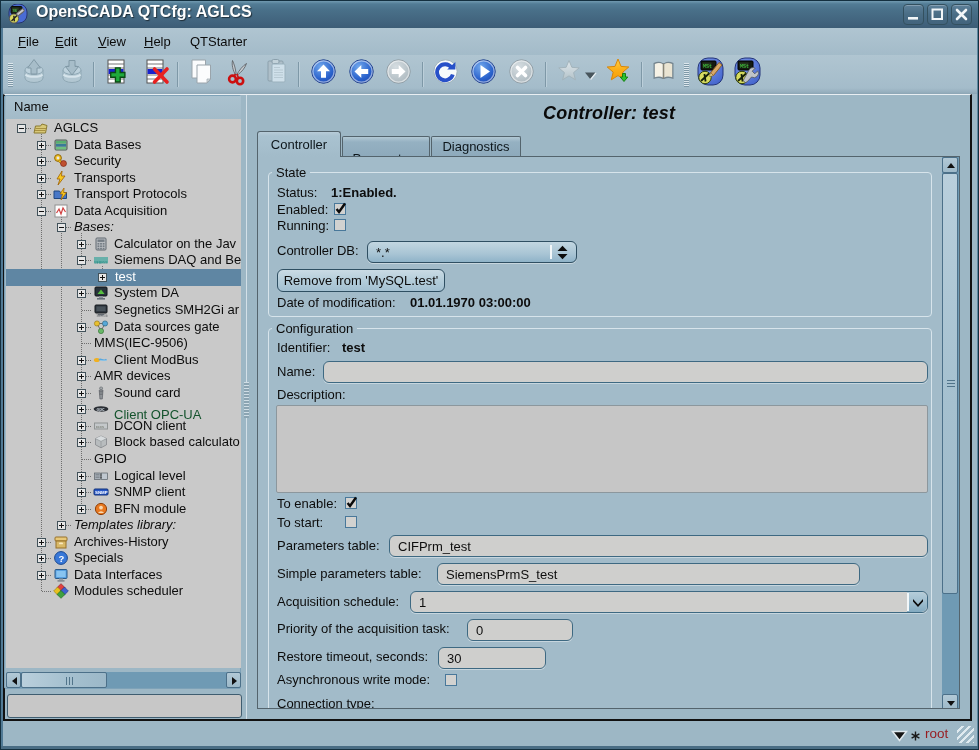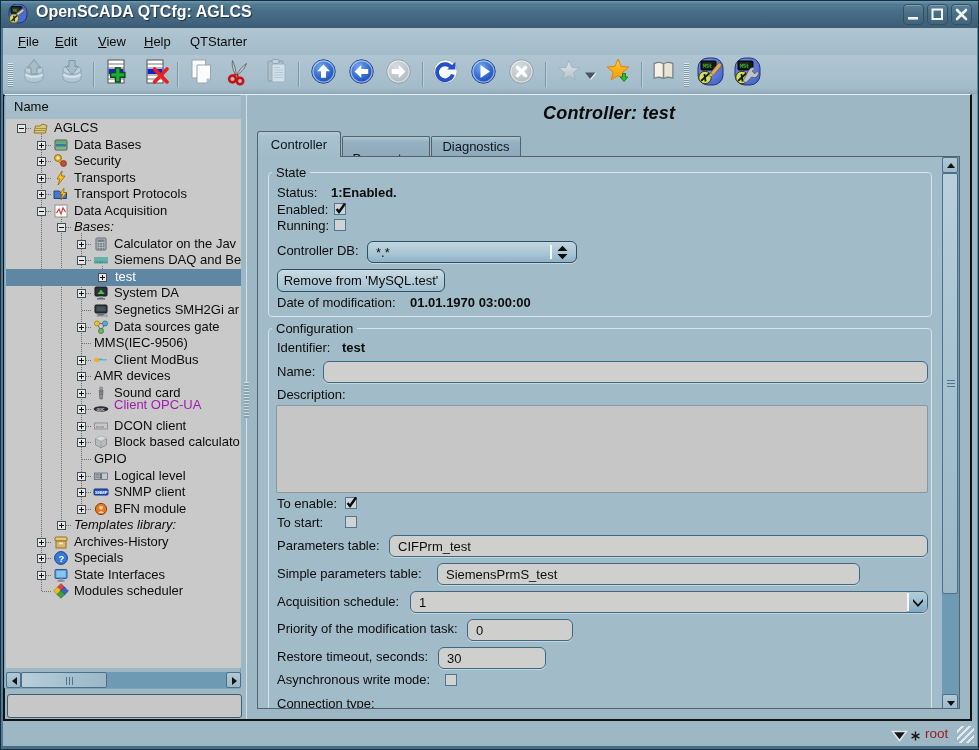--- a/index.html
+++ b/index.html
@@ -422,21 +422,21 @@
         </svg></div>
 <div class="trow" style="left:108px;top:266px;color:#0d0d0d">Sound card</div>
 <div class="stub" style="left:80px;top:290px;width:6px"></div>
 <div class="expb plus" style="left:71px;top:286px">
         <i></i>
       </div>
 <div class="ticn" style="left:87px;top:282px"><svg width="16" height="16" viewBox="0 0 16 16">
           <ellipse cx="8" cy="8" rx="7.4" ry="2.8" fill="#2a2e34"></ellipse>
           <text x="3.4" y="9.8" font-size="4.6" font-weight="bold" fill="#c8d0d8">opc</text>
         </svg></div>
-<div class="trow" style="left:108px;top:278px;color:#a21caf">Client OPC-UA</div>
+<div class="trow" style="left:108px;top:288px;color:#14532d">Client OPC-UA</div>
 <div class="stub" style="left:80px;top:307px;width:6px"></div>
 <div class="expb plus" style="left:71px;top:303px">
         <i></i>
       </div>
 <div class="ticn" style="left:87px;top:299px"><svg width="16" height="16" viewBox="0 0 16 16">
           <rect x="1.5" y="5" width="13" height="6" fill="#c4c8ca" stroke="#909494"></rect>
           <text x="2.8" y="9.6" font-size="3.4" fill="#70756a" font-family="Liberation Mono,monospace">DCON</text>
         </svg></div>
 <div class="trow" style="left:108px;top:299px;color:#0d0d0d">DCON client</div>
 <div class="stub" style="left:80px;top:323px;width:6px"></div>
@@ -508,21 +508,21 @@
 <div class="stub" style="left:40px;top:456px;width:6px"></div>
 <div class="expb plus" style="left:31px;top:452px">
         <i></i>
       </div>
 <div class="ticn" style="left:47px;top:448px"><svg width="16" height="16" viewBox="0 0 16 16">
           <rect x="2" y="2.5" width="12" height="9" rx="1" fill="#58a0e0" stroke="#2a5a88"></rect>
           <rect x="3.4" y="4" width="9.2" height="6" fill="#88c4f0"></rect>
           <rect x="6" y="11.5" width="4" height="1.6" fill="#98a0a8"></rect>
           <rect x="4.5" y="13.2" width="7" height="1.4" fill="#787f86"></rect>
         </svg></div>
-<div class="trow" style="left:68px;top:448px;color:#0d0d0d">State Interfaces</div>
+<div class="trow" style="left:68px;top:448px;color:#0d0d0d">Data Interfaces</div>
 <div class="stub" style="left:36px;top:472px;width:10px"></div>
 <div class="ticn" style="left:47px;top:464px"><svg width="16" height="16" viewBox="0 0 16 16">
           <rect x="5.2" y="1.8" width="5.6" height="5.6" transform="rotate(45 8 4.6)" fill="#e04040" stroke="#801010" stroke-width=".5"></rect>
           <rect x="1.8" y="5.2" width="5.6" height="5.6" transform="rotate(45 4.6 8)" fill="#e8c020" stroke="#907008" stroke-width=".5"></rect>
           <rect x="8.6" y="5.2" width="5.6" height="5.6" transform="rotate(45 11.4 8)" fill="#4060d0" stroke="#102880" stroke-width=".5"></rect>
           <rect x="5.2" y="8.6" width="5.6" height="5.6" transform="rotate(45 8 11.4)" fill="#40a040" stroke="#106010" stroke-width=".5"></rect>
         </svg></div>
 <div class="trow" style="left:68px;top:464px;color:#0d0d0d">Modules scheduler</div>
 </div>
 <div class="abs sb-track" style="left:1px;top:576px;width:235px;height:16px;border-radius:2px">
@@ -585,21 +585,21 @@
 <div class="inp" style="left:131px;top:378px;width:539px">CIFPrm_test</div>
 <div class="lbl" style="left:19px;top:409px">Simple parameters table:</div>
 <div class="inp" style="left:179px;top:406px;width:423px">SiemensPrmS_test</div>
 <div class="lbl" style="left:19px;top:437px">Acquisition schedule:</div>
 <div class="inp" style="left:152px;top:434px;width:518px">1<div class="abs" style="right:0;top:0;width:20px;height:20px;border-radius:0 6px 6px 0;background:linear-gradient(to bottom,#b5cdda 0,#9dbccd 55%,#82aac0 100%)">
         <div class="abs" style="left:0;top:1px;width:2px;height:18px;background:#f2f7f9"></div>
         <svg width="12" height="9" viewBox="0 0 12 9" style="position:absolute;left:5px;top:6px">
           <path d="M1 1 L6 6.5 L11 1 L11 3.5 L6 9 L1 3.5 Z" fill="#0c0c0c"></path>
         </svg>
       </div></div>
-<div class="lbl" style="left:19px;top:464px">Priority of the modification task:</div>
+<div class="lbl" style="left:19px;top:464px">Priority of the acquisition task:</div>
 <div class="inp" style="left:209px;top:462px;width:106px">0</div>
 <div class="lbl" style="left:19px;top:492px">Restore timeout, seconds:</div>
 <div class="inp" style="left:180px;top:490px;width:108px">30</div>
 <div class="lbl" style="left:19px;top:515px">Asynchronous write mode:</div>
 <div class="cb" style="left:187px;top:517px"></div>
 <div class="lbl" style="left:19px;top:539px">Connection type:</div>
 <div class="abs sb-track" style="left:684px;top:0;width:17px;height:553px">
 <div class="sb-btn" style="left:0;top:0;width:16px;height:16px"><svg width="16" height="16" viewBox="0 0 16 16">
           <path d="M4 10 L8 5 L12 10 Z" fill="#111"></path>
         </svg></div>

